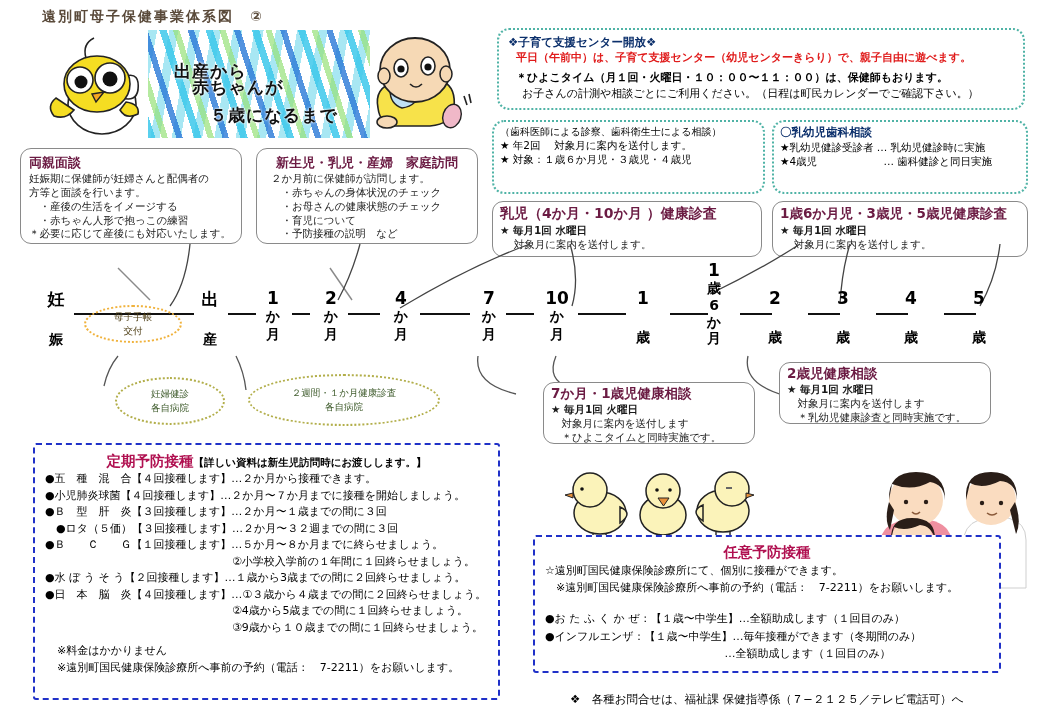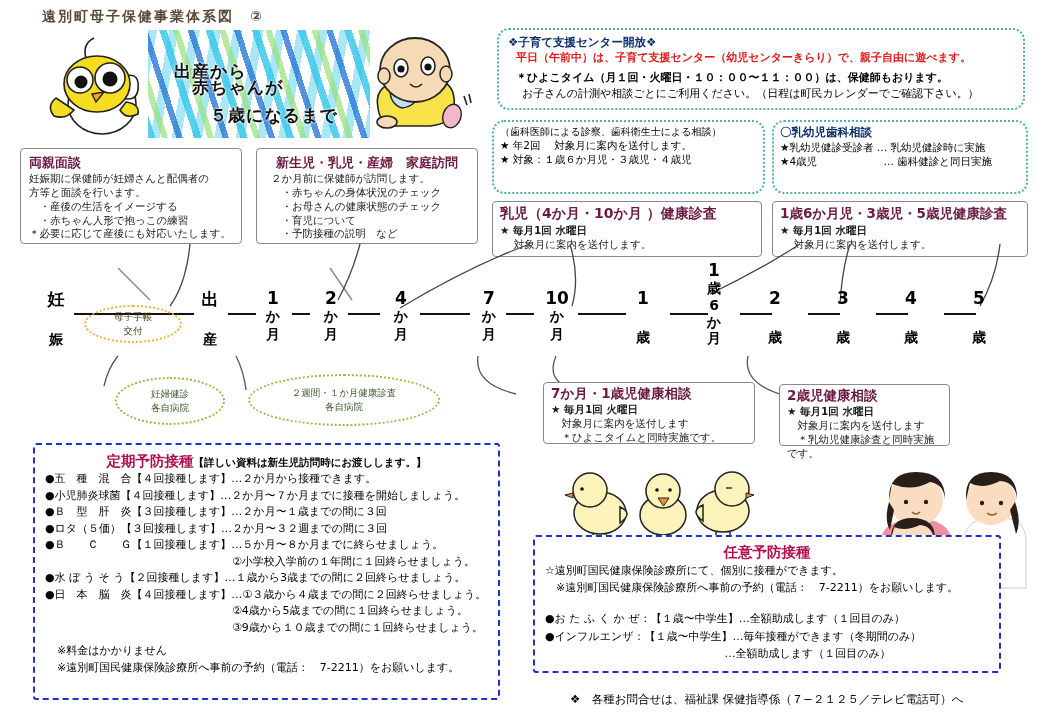--- a/index.html
+++ b/index.html
@@ -17,21 +17,21 @@
            rgba(150,225,120,.7) 13px 19px, rgba(255,255,255,0) 19px 27px,
            rgba(40,120,215,.8) 27px 33px, rgba(255,255,255,0) 33px 44px),
         repeating-linear-gradient(100deg, rgba(110,215,235,.6) 0 9px, rgba(255,255,255,.1) 9px 21px),
         #fff;
       filter:blur(.3px);}
   #title-banner .tl{position:absolute;font-weight:bold;font-size:17px;color:#111;letter-spacing:1px;
       text-shadow:0 0 2px #fff,0 0 3px #fff;}
   
   #baby{left:360px;top:30px;width:110px;height:110px;}
   
-  .callout{position:absolute;background:#fff;border:1.4px solid #8a8a8a;border-radius:4px;
+  .callout{position:absolute;background:#fff;border:1.4px solid #8a8a8a;border-radius:11px;
       box-sizing:border-box;padding:5px 8px;}
   .callout .hd{color:#6b1b43;font-weight:bold;}
   .callout .bd{color:#1a1a1a;}
   
   .teal-box{position:absolute;box-sizing:border-box;background:#fff;
       border:2px dotted #4fb3a6;border-radius:12px;padding:5px 9px;}
   .teal-box .hd{font-weight:bold;color:#0b2f6b;}
   
   .ellipse{position:absolute;box-sizing:border-box;border:2.5px dotted #b2ae4a;border-radius:50%;
       display:flex;flex-direction:column;align-items:center;justify-content:center;
@@ -289,35 +289,35 @@
   <span>各自病院</span>
 </div>
 
 <div class="callout" style="left:543px;top:382px;width:212px;height:62px;padding:2px 7px;">
   <div class="hd" style="font-size:13.5px;">7か月・1歳児健康相談</div>
   <div class="bd" style="font-size:10.5px;line-height:1.32;font-weight:bold;">★ 毎月1回 火曜日</div>
   <div class="bd" style="font-size:10.5px;line-height:1.32;">　対象月に案内を送付します</div>
   <div class="bd" style="font-size:10.5px;line-height:1.32;">　＊ひよこタイムと同時実施です。</div>
 </div>
 
-<div class="callout" style="left:779px;top:384px;width:171px;height:62px;padding:2px 7px;">
+<div class="callout" style="left:779px;top:362px;width:212px;height:62px;padding:2px 7px;">
   <div class="hd" style="font-size:13.5px;">2歳児健康相談</div>
   <div class="bd" style="font-size:10.5px;line-height:1.32;font-weight:bold;">★ 毎月1回 水曜日</div>
   <div class="bd" style="font-size:10.5px;line-height:1.32;">　対象月に案内を送付します</div>
   <div class="bd" style="font-size:10.5px;line-height:1.32;">　＊乳幼児健康診査と同時実施です。</div>
 </div>
 
 <div class="blue-box" style="left:33px;top:443px;width:467px;height:257px;padding:6px 10px;">
   <div style="text-align:center;">
     <span class="title" style="font-size:14.5px;">定期予防接種</span><span style="font-size:10.5px;font-weight:bold;">【詳しい資料は新生児訪問時にお渡しします。】</span>
   </div>
   <div class="ln" style="font-size:11px;line-height:1.5;">●五　種　混　合【４回接種します】…２か月から接種できます。</div>
   <div class="ln" style="font-size:11px;line-height:1.5;">●小児肺炎球菌【４回接種します】…２か月〜７か月までに接種を開始しましょう。</div>
   <div class="ln" style="font-size:11px;line-height:1.5;">●Ｂ　型　肝　炎【３回接種します】…２か月〜１歳までの間に３回</div>
-  <div class="ln" style="font-size:11px;line-height:1.5;">●ロタ（５価）【３回接種します】…２か月〜３２週までの間に３回</div>
+  <div class="ln" style="font-size:11px;line-height:1.5;margin-left:11px;">●ロタ（５価）【３回接種します】…２か月〜３２週までの間に３回</div>
   <div class="ln" style="font-size:11px;line-height:1.5;">●Ｂ　　Ｃ　　Ｇ【１回接種します】…５か月〜８か月までに終らせましょう。</div>
   <div class="ln" style="font-size:11px;line-height:1.5;">　　　　　　　　　　　　　　　　　②小学校入学前の１年間に１回終らせましょう。</div>
   <div class="ln" style="font-size:11px;line-height:1.5;">●水 ぼ う そ う【２回接種します】…１歳から3歳までの間に２回終らせましょう。</div>
   <div class="ln" style="font-size:11px;line-height:1.5;">●日　本　脳　炎【４回接種します】…①３歳から４歳までの間に２回終らせましょう。</div>
   <div class="ln" style="font-size:11px;line-height:1.5;">　　　　　　　　　　　　　　　　　②4歳から5歳までの間に１回終らせましょう。</div>
   <div class="ln" style="font-size:11px;line-height:1.5;">　　　　　　　　　　　　　　　　　③9歳から１０歳までの間に１回終らせましょう。</div>
   <div style="height:7px;"></div>
   <div class="ln" style="font-size:11px;line-height:1.5;padding-left:12px;">※料金はかかりません</div>
   <div class="ln" style="font-size:11px;line-height:1.5;padding-left:12px;">※遠別町国民健康保険診療所へ事前の予約（電話：　7-2211）をお願いします。</div>
 </div>

